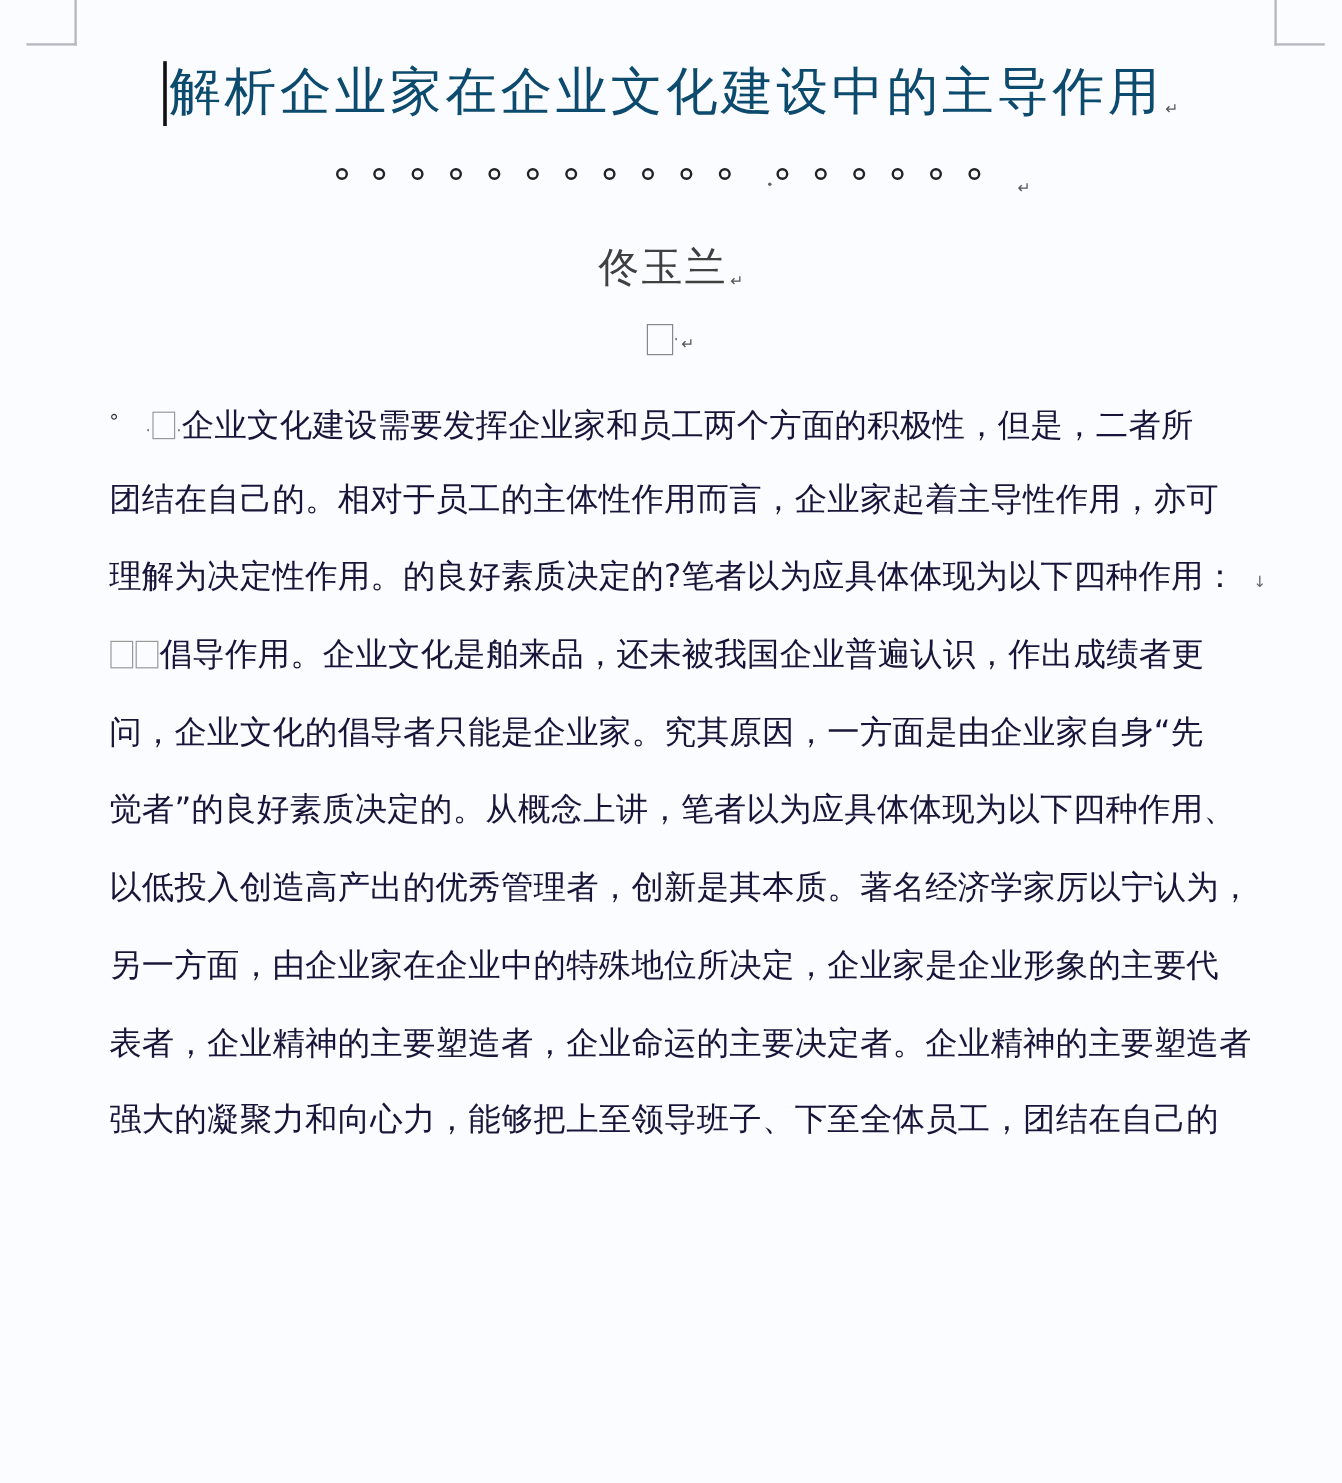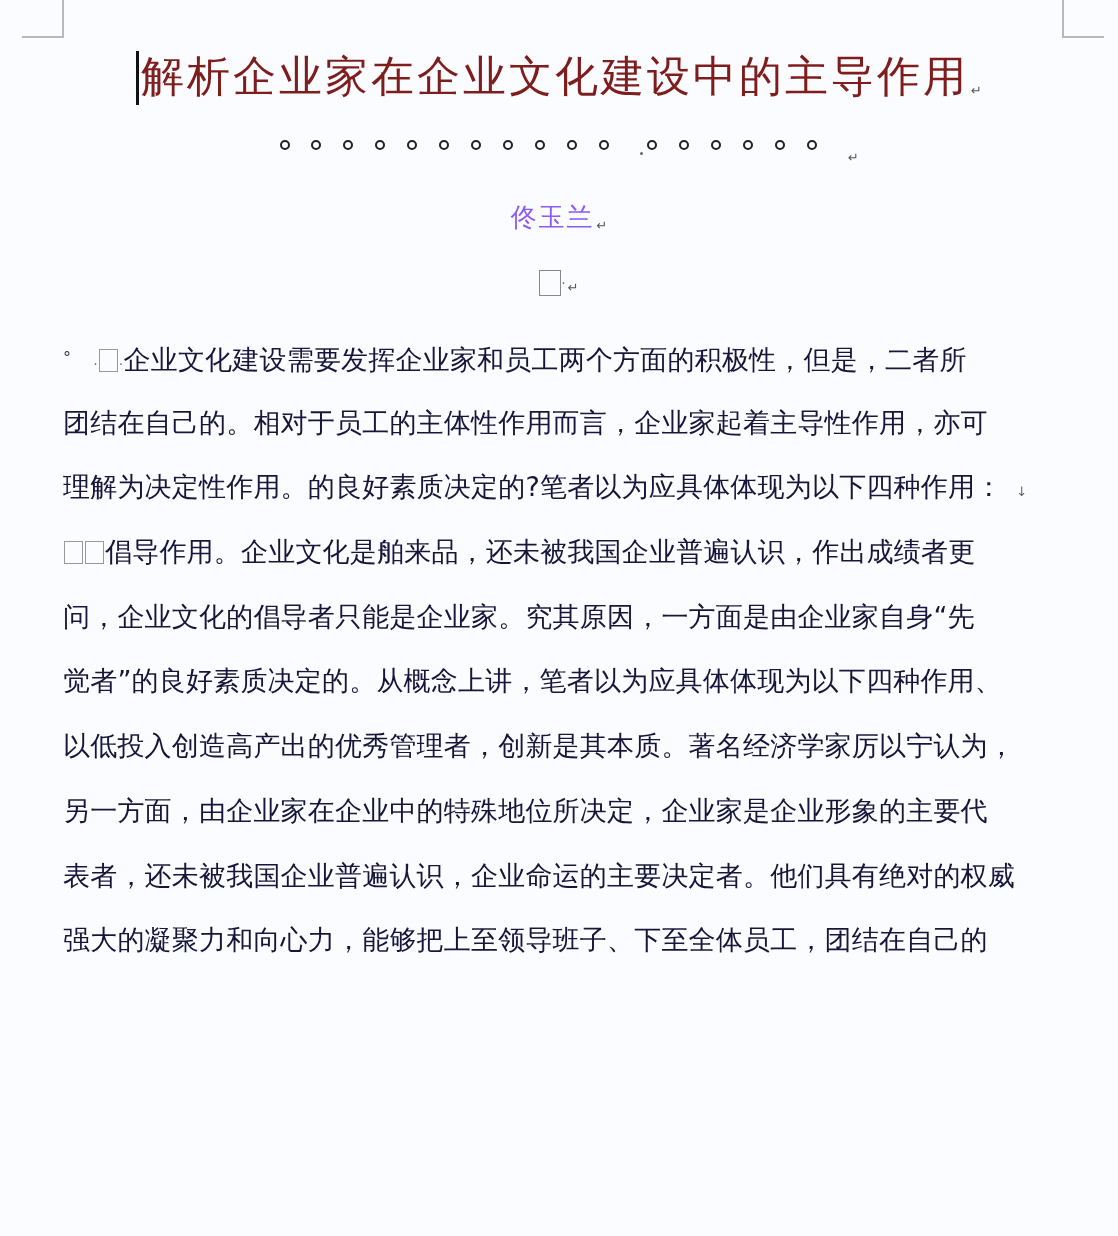--- a/index.html
+++ b/index.html
@@ -51,21 +51,21 @@
       display: inline-block;
       width: 3px;
       height: 54px;
       background: #111;
       vertical-align: -14px;
       margin-right: 2px;
     }
     .title {
       font-size: 43px;
       letter-spacing: 3px;
-      color: #7f1d1d;
+      color: #0c4a6e;
       font-weight: normal;
     }
     .para-mark {
       font-size: 13px;
       color: #555;
       margin-left: 2px;
       vertical-align: -4px;
     }
     .dots-row {
       position: absolute;
@@ -86,23 +86,23 @@
       background: #666;
       border-radius: 50%;
     }
     .author-row {
       position: absolute;
       left: 0; top: 200px;
       width: 1118px;
       text-align: center;
     }
     .author {
-      font-size: 26px;
+      font-size: 34px;
       letter-spacing: 2px;
-      color: #8b5cf6;
+      color: #404040;
     }
     .box-row {
       position: absolute;
       left: 0; top: 270px;
       width: 1118px;
       text-align: center;
     }
     .empty-box {
       display: inline-block;
       width: 20px; height: 24px;
@@ -123,24 +123,25 @@
     }
     .body-text {
       position: absolute;
       left: 63px;
       top: 326px;
       width: 1000px;
     }
     .line {
       height: 64.7px;
       font-size: 27px;
-      line-height: 64px;
+      line-height: 52px;
       white-space: nowrap;
       letter-spacing: 0.2px;
       color: #17163a;
+      margin-left: 28px;
     }
     .degree {
       font-size: 16px;
       color: #333;
       vertical-align: 6px;
       margin-right: 22px;
     }
     .down-arrow {
       font-size: 13px;
       color: #666;
@@ -197,17 +198,17 @@
     <div class="line">
       <span>理解为决定性作用。的良好素质决定的?笔者以为应具体体现为以下四种作用：</span><span class="down-arrow">↓</span>
     </div>
     <div class="line">
       <span class="small-box"></span><span class="small-box"></span><span>倡导作用。企业文化是舶来品，还未被我国企业普遍认识，作出成绩者更</span>
     </div>
     <div class="line">问，企业文化的倡导者只能是企业家。究其原因，一方面是由企业家自身“先</div>
     <div class="line">觉者”的良好素质决定的。从概念上讲，笔者以为应具体体现为以下四种作用、</div>
     <div class="line">以低投入创造高产出的优秀管理者，创新是其本质。著名经济学家厉以宁认为，</div>
     <div class="line">另一方面，由企业家在企业中的特殊地位所决定，企业家是企业形象的主要代</div>
-    <div class="line">表者，还未被我国企业普遍认识，企业命运的主要决定者。他们具有绝对的权威</div>
+    <div class="line">表者，企业精神的主要塑造者，企业命运的主要决定者。企业精神的主要塑造者</div>
     <div class="line">强大的凝聚力和向心力，能够把上至领导班子、下至全体员工，团结在自己的</div>
   </div>
 
 </div>
 
 </body></html>

